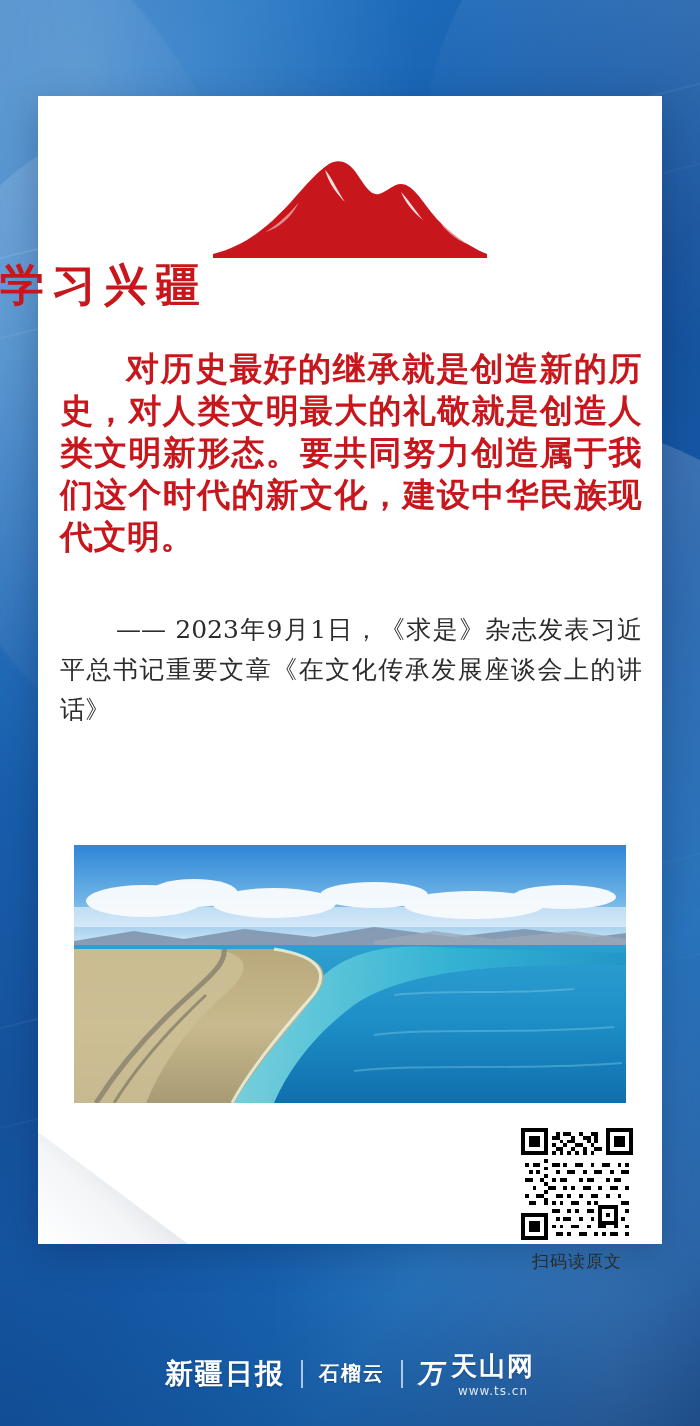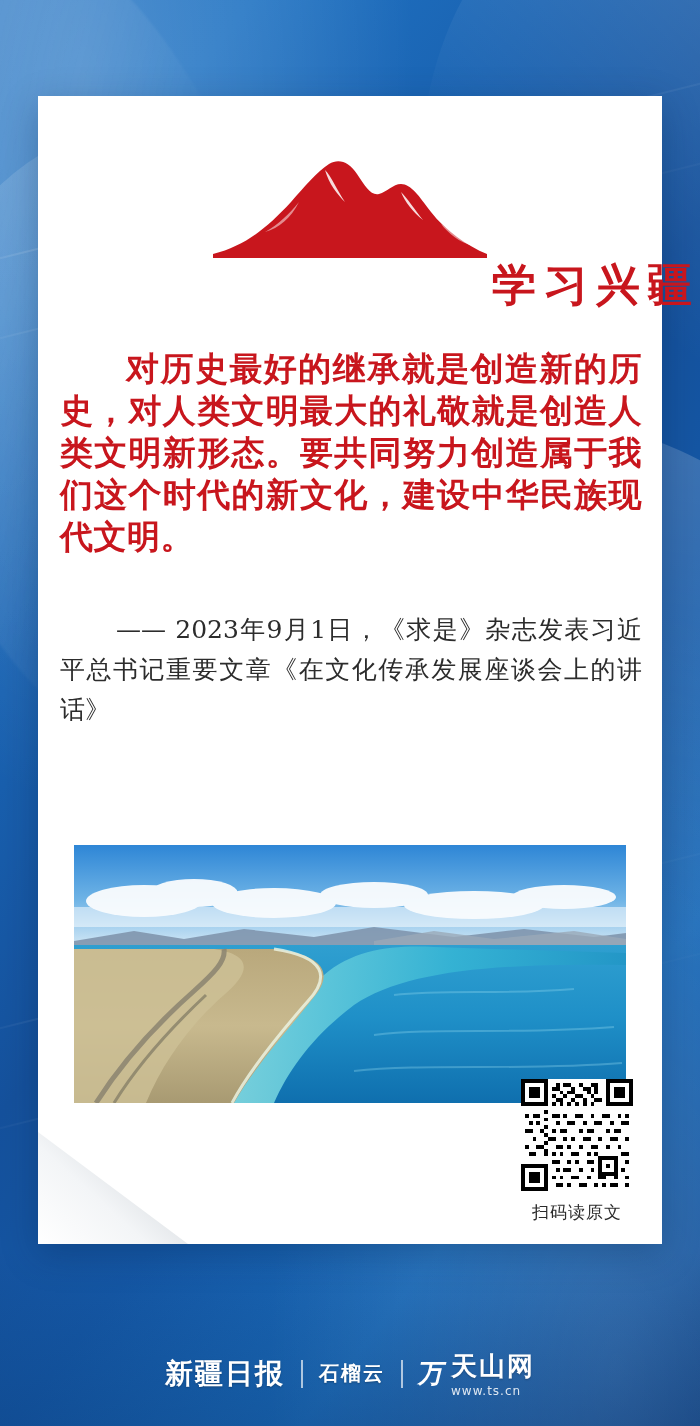--- a/index.html
+++ b/index.html
@@ -79,21 +79,21 @@
     height: 112px;
     background: linear-gradient(42deg, #ffffff 0%, #f3f5f7 40%, #d9dde1 72%, #c6ccd2 100%);
     clip-path: polygon(0 100%, 0 0, 100% 100%);
     box-shadow: 2px -2px 6px rgba(0,0,0,0.18);
   }
 
   .logo-wrap {
     position: absolute;
     left: 0; right: 0;
     top: 150px;
-    text-align: right;
+    text-align: left;
   }
   .mountain {
     display: block;
     margin: 0 auto;
   }
   .brand {
     margin-top: -4px;
     font-family: "DejaVu Serif", "Liberation Serif", serif;
     font-weight: bold;
     font-size: 44px;
@@ -136,21 +136,21 @@
     width: 552px;
     height: 258px;
     overflow: hidden;
     background: #2a7fb8;
   }
   .photo svg { display: block; }
 
   .qr-block {
     position: absolute;
     right: 62px;
-    top: 1079px;
+    top: 1128px;
     width: 122px;
     text-align: center;
   }
   .qr {
     width: 112px;
     height: 112px;
     margin: 0 auto;
     background: #ffffff;
     display: block;
   }
@@ -449,21 +449,21 @@
   </div>
 
   <div class="footer">
     <div class="footer-logos">
       <span class="f-logo">新疆日报</span>
       <span class="f-sep"></span>
       <span class="f-logo italic">石榴云</span>
       <span class="f-sep"></span>
       <span class="tianshan">
         <span class="ts-mark">万</span>
-        <span style="display:flex;flex-direction:column;align-items:flex-start;">
+        <span style="display:flex;flex-direction:column;align-items:center;">
           <span class="f-logo" style="font-size:26px;">天山网</span>
           <span class="ts-sub">www.ts.cn</span>
         </span>
       </span>
     </div>
   </div>
 
 </div>
 
 </body></html>

